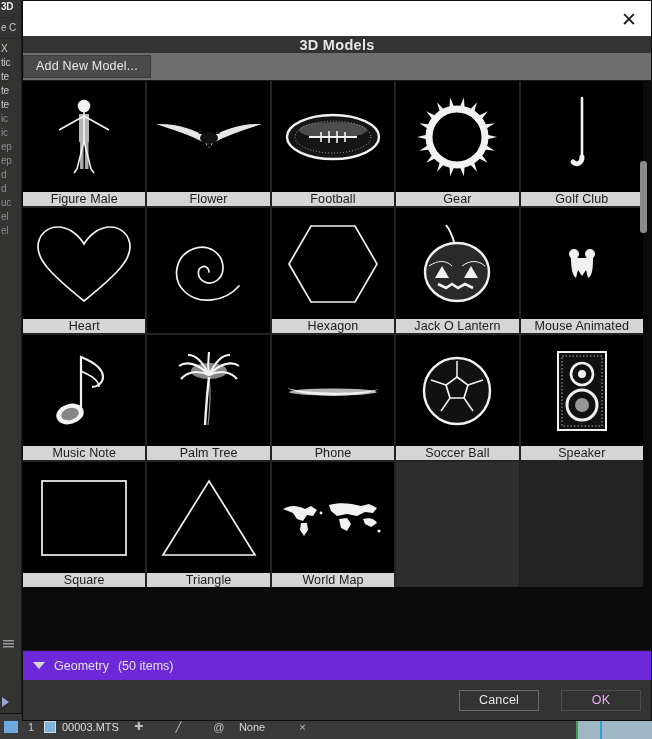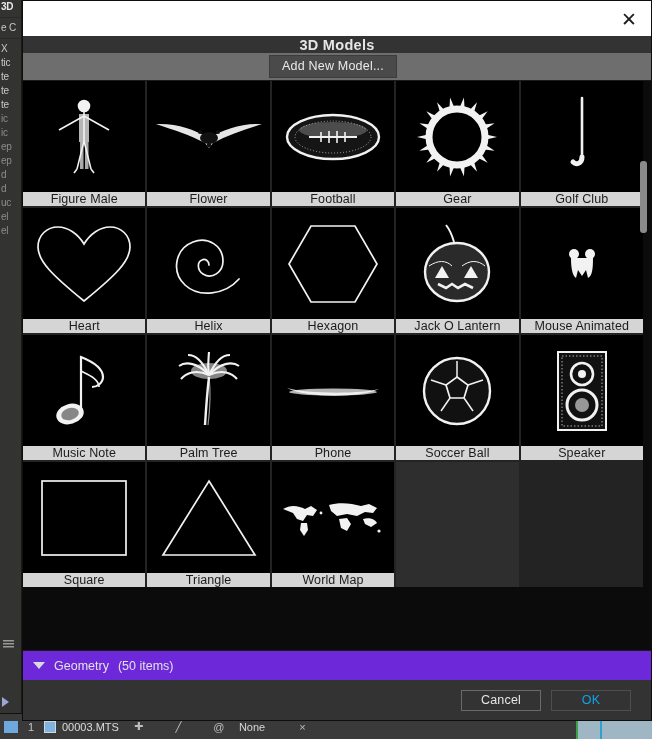--- a/index.html
+++ b/index.html
@@ -81,21 +81,21 @@
     color:#1c1c1c; font-size:19px; line-height:1; cursor:pointer;
     font-family:"DejaVu Sans", sans-serif;
   }
   #dialog-header{
     height:17px; flex:none; background:#333333;
     display:flex; align-items:center; justify-content:center;
     color:#e6e6e6; font-size:14.5px; font-weight:bold; letter-spacing:.3px;
   }
   #toolbar{
     height:28px; flex:none; background:#6e6e6e;
-    display:flex; align-items:center; justify-content:center;
+    display:flex; align-items:center; justify-content:flex-start;
     padding-right:8px; border-bottom:1px solid #1b1b1b;
   }
   #add-new-model{
     background:#4a4a4a; color:#e9e9e9; font-size:12.5px;
     border:1px solid #3c3c3c; padding:3px 12px 4px;
     cursor:pointer; letter-spacing:.2px;
   }
 
   
   #grid-wrap{
@@ -139,30 +139,30 @@
     cursor:pointer;
   }
   #cat-tri{
     width:0;height:0;border-left:6px solid transparent;border-right:6px solid transparent;
     border-top:7px solid #d9d9d9; margin-right:9px;
   }
   #cat-count{ margin-left:9px; color:#e2e2e2; }
   #button-bar{
     height:40px; flex:none; background:#333333;
     display:flex; align-items:center; justify-content:flex-end;
-    padding-right:20px; gap:10px;
+    padding-right:10px; gap:22px;
   }
   .dlg-btn{
     width:80px; height:21px; background:#333333;
     border:1px solid #6a6a6a; font-size:12.5px;
     display:flex; align-items:center; justify-content:center;
     cursor:pointer; letter-spacing:.2px;
   }
   .dlg-btn.primary{ color:#e6e6e6; }
-  .dlg-btn.disabled{ color:#0ea5e9; border-color:#4e4e4e; cursor:default; }
+  .dlg-btn.disabled{ color:#f0abfc; border-color:#4e4e4e; cursor:default; }
 </style>
 </head>
 <body>
 
 <div id="bg-app">
 
   <div id="bg-left-panel">
     <div class="bg-line bold">3D</div>
     <div class="bg-sep"></div>
     <div class="bg-line">e C</div>
@@ -317,21 +317,20 @@
             </svg>
           </div>
           <div class="cell-label">Heart</div>
         </div>
         <div class="cell">
           <div class="thumb">
             <svg width="96" height="80" viewBox="0 0 96 80">
               <path d="M48 41 C48 37 44 34 41 36 C36 38 36 46 42 50 C51 56 62 48 62 37 C62 22 47 12 32 18 C14 25 10 48 24 61 C38 74 64 71 78 55" fill="none" stroke="#f2f2f2" stroke-width="1.7" stroke-linecap="round"></path>
             </svg>
           </div>
-          <div class="cell-label">Helix</div>
         </div>
         <div class="cell">
           <div class="thumb">
             <svg width="96" height="84" viewBox="0 0 96 84">
               <polygon points="26,4 70,4 92,42 70,80 26,80 4,42" fill="none" stroke="#f2f2f2" stroke-width="1.7"></polygon>
             </svg>
           </div>
           <div class="cell-label">Hexagon</div>
         </div>
         <div class="cell">

